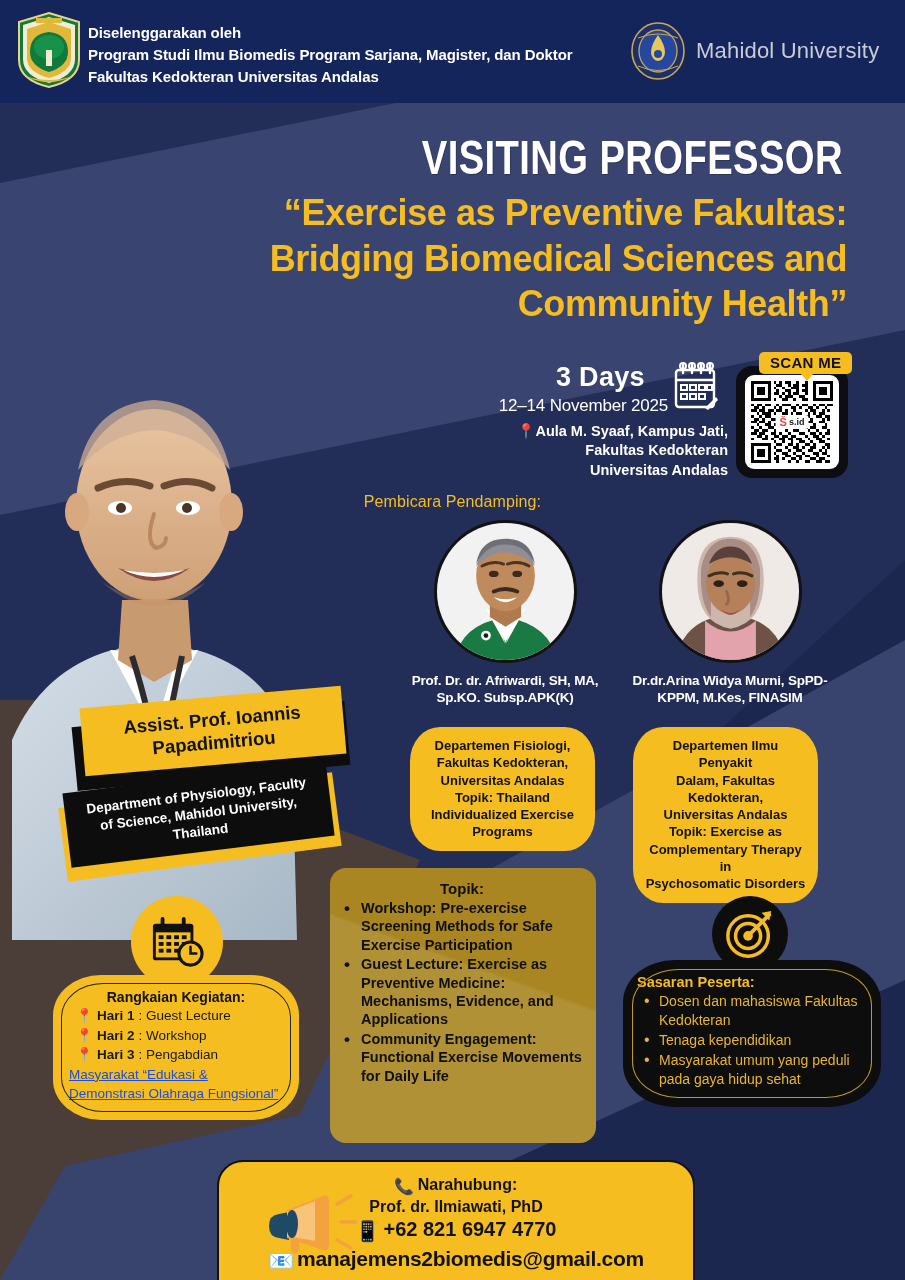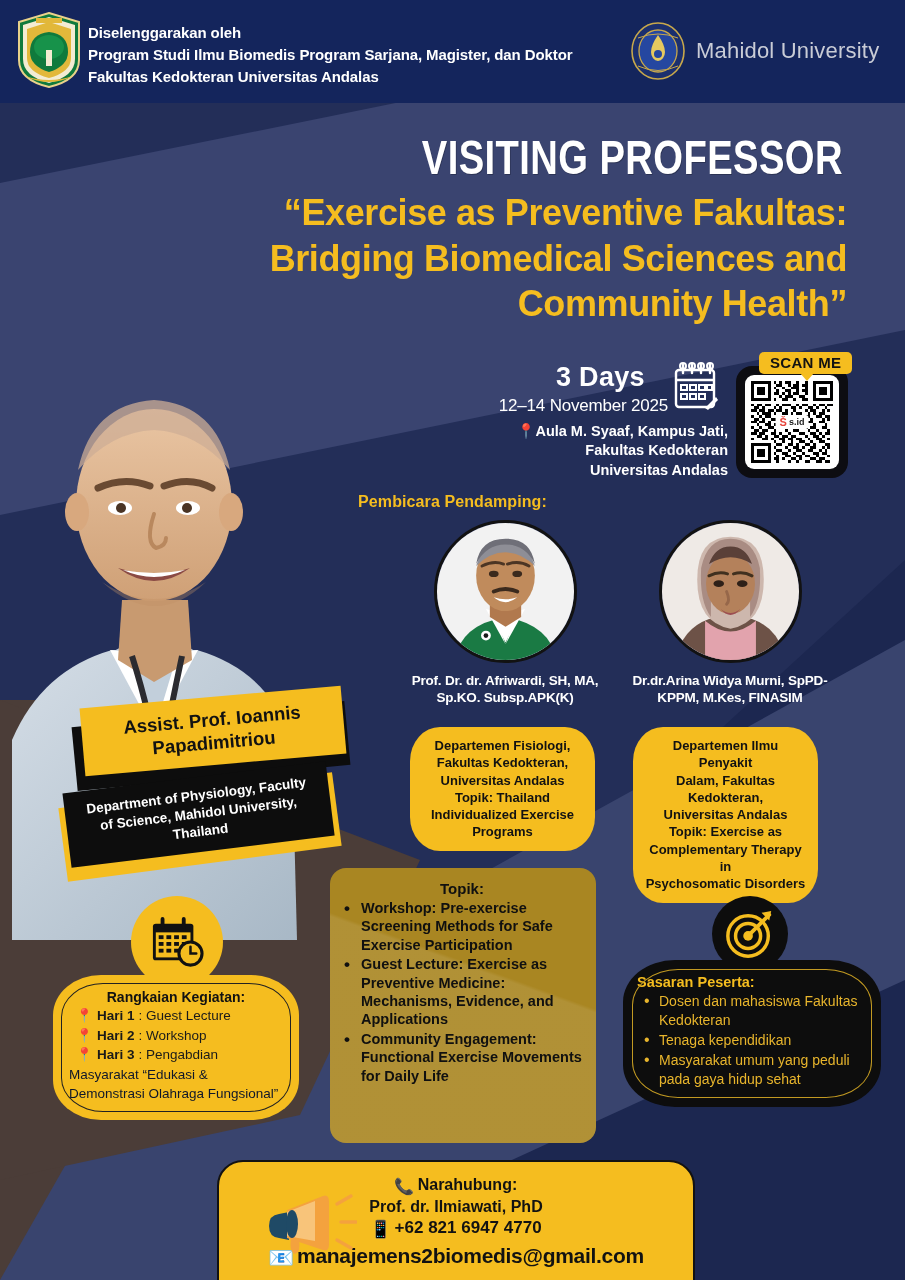--- a/index.html
+++ b/index.html
@@ -104,21 +104,21 @@
     position:absolute; left:50%; top:50%; transform:translate(-50%,-50%);
     background:#ffffff; padding:1px 4px; border-radius:3px;
     font-size:9px; font-weight:700; color:#1a1a1a; display:flex; align-items:center; gap:2px;
     white-space:nowrap;
   }
   .sid-badge .s { color:#e8453c; font-weight:900; font-size:11px; }
 
   
   .pembicara-label{
     position:absolute; left:0; right:0; top:493px; text-align:center;
-    color:#f5bd1f; font-size:16px; font-weight:700; letter-spacing:0.1px;
+    color:#f5bd1f; font-size:16px; font-weight:400; letter-spacing:0.1px;
     width:905px;
   }
   .spk { position:absolute; width:200px; text-align:center; }
   .spk.one { left:405px; top:520px; }
   .spk.two { left:630px; top:520px; }
   .spk-photo{
     width:143px; height:143px; border-radius:50%; margin:0 auto;
     border:3px solid #121212; overflow:hidden; position:relative; background:#2b3560;
   }
   .spk-name{
@@ -169,21 +169,21 @@
     padding:14px 16px 16px;
   }
   .rk-bubble::before{
     content:""; position:absolute; left:8px; top:8px; right:8px; bottom:8px;
     border:1.4px solid #222; border-radius:42px/34px; pointer-events:none;
   }
   .rk-title{ color:#121212; font-size:14px; font-weight:800; text-align:center; margin-bottom:1px;}
   .rk-li{ color:#1a1a1a; font-size:13.5px; line-height:1.45; }
   .rk-li b{ font-weight:800; }
   .rk-pin{ color:#e8453c; }
-  .rk-tail{ color:#0f172a; font-size:13.5px; line-height:1.45; }
+  .rk-tail{ color:#1d4ed8; font-size:13.5px; line-height:1.45;text-decoration:underline; }
 
   
   .topik-box{
     position:absolute; left:330px; top:868px; width:266px; height:275px;
     background:#a98622; border-radius:16px; padding:12px 14px 12px 12px;
     overflow:hidden;
   }
   .topik-box .sheen{
     position:absolute; inset:0;
     background:linear-gradient(200deg, rgba(255,255,255,0.0) 38%, rgba(255,255,255,0.09) 39%, rgba(255,255,255,0.09) 100%);
@@ -225,21 +225,21 @@
   
   .contact{
     position:absolute; left:217px; top:1160px; width:478px; height:130px;
     background:#f5bd1f; border:2.5px solid #121212;
     border-radius:26px 26px 0 0;
     padding:14px 10px 0;
   }
   .megaphone{ position:absolute; left:42px; top:30px; width:96px; height:70px; }
   .ct-l1{ text-align:center; color:#121212; font-size:16px; font-weight:700; }
   .ct-l2{ text-align:center; color:#121212; font-size:16px; font-weight:800; margin-top:2px;}
-  .ct-l3{ text-align:center; color:#121212; font-size:17px; font-weight:800; margin-top:2px;}
+  .ct-l3{ text-align:center; color:#121212; font-size:20px; font-weight:800; margin-top:2px;}
   .ct-mail{
     text-align:center; color:#121212; font-size:21px; font-weight:900; margin-top:4px;
     letter-spacing:-0.3px;
   }
   .inline-ic{ display:inline-block; vertical-align:-2px; margin-right:3px; }
 </style>
 </head>
 <body>
 
 <div id="poster">

